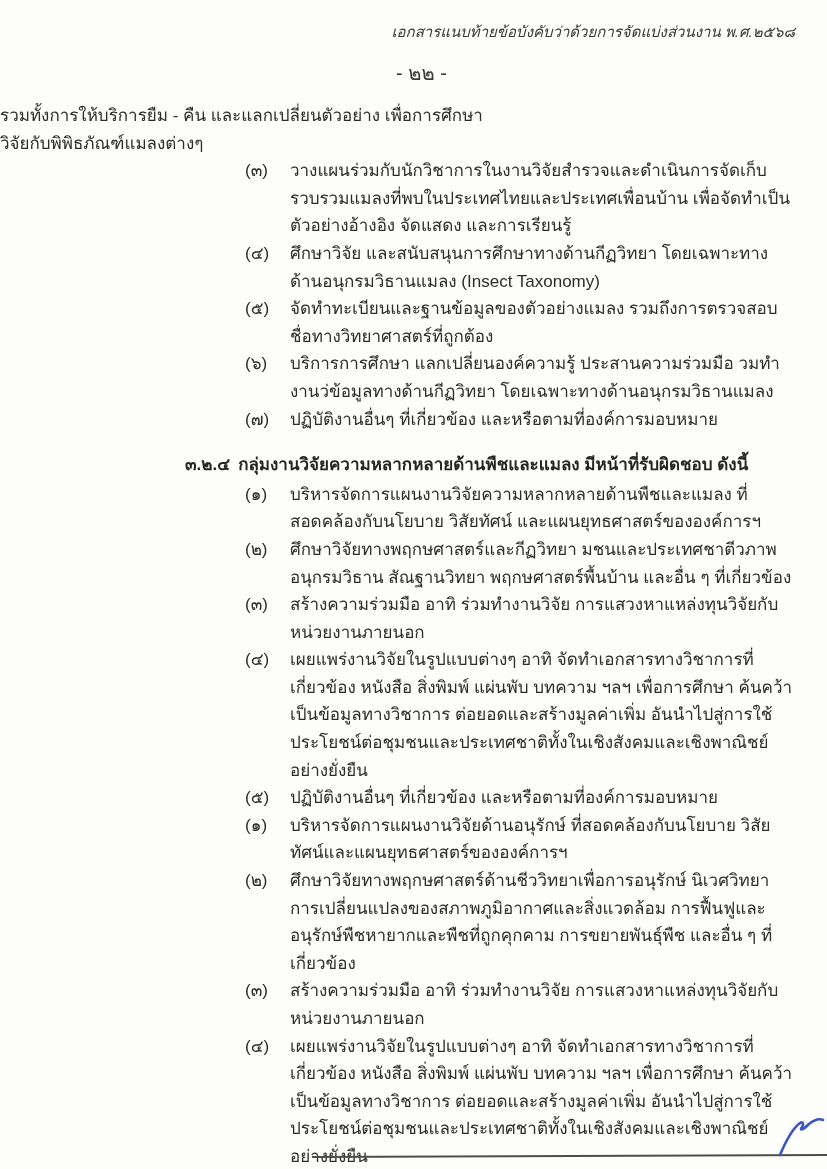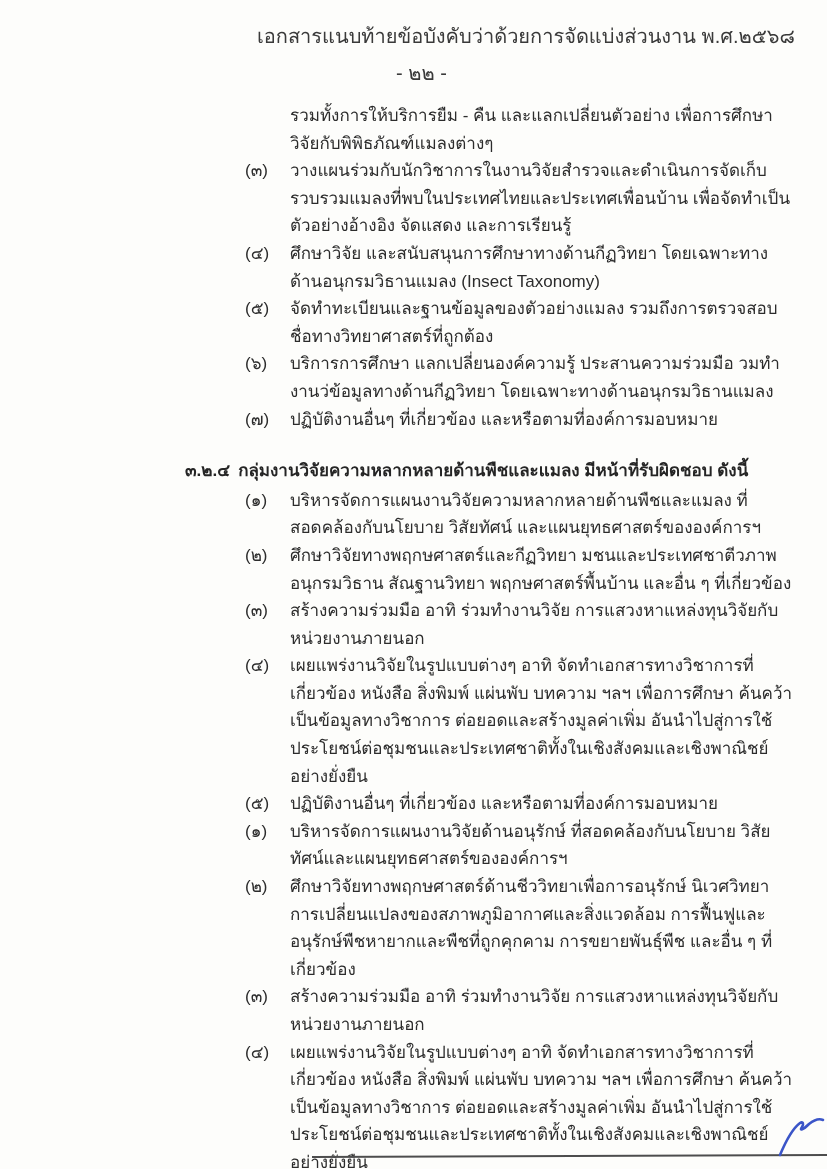--- a/index.html
+++ b/index.html
@@ -8,39 +8,40 @@
     position:relative;
     width:827px; height:1169px;
     margin:0 auto;
     background:#fdfdfb;
     overflow:hidden;
     font-family:"Liberation Sans","DejaVu Sans",sans-serif;
     color:#2e2e2e;
   }
   .header-note {
     position:absolute; top:20px; right:32px;
-    font-size:20px; color:#3a3a3a;
+    font-size:15px; color:#3a3a3a;
     white-space:nowrap;
+    font-style:italic;
   }
   .page-number {
     position:absolute; top:57px; left:396px;
     font-size:20px; color:#3a3a3a;
   }
   .doc-body {
     position:absolute; top:102px; left:0; width:827px;
     font-size:17px; line-height:27.6px;
     color:#2c2c2c;
     text-align:left;
   }
-  .cont-para { margin-left:290px; width:506px; }
+  .cont-para { width:506px; }
   .list-item { display:flex; margin-left:245px; width:551px; }
   .item-num { flex:0 0 45px; }
   .item-text { width:506px; }
   .section-heading {
-    margin-left:185px; margin-top:24px; margin-bottom:2px;
+    margin-left:185px; margin-top:18px; margin-bottom:2px;
     font-weight:bold; color:#252525;
     width:620px;
   }
   .section-heading .sect-num { margin-right:8px; }
   .bottom-line {
     position:absolute; top:1155px; left:312px; width:515px; height:2px;
     background:#4d4d4d; transform:rotate(-0.25deg);
   }
   .blue-mark {
     position:absolute; top:1113px; left:776px;

